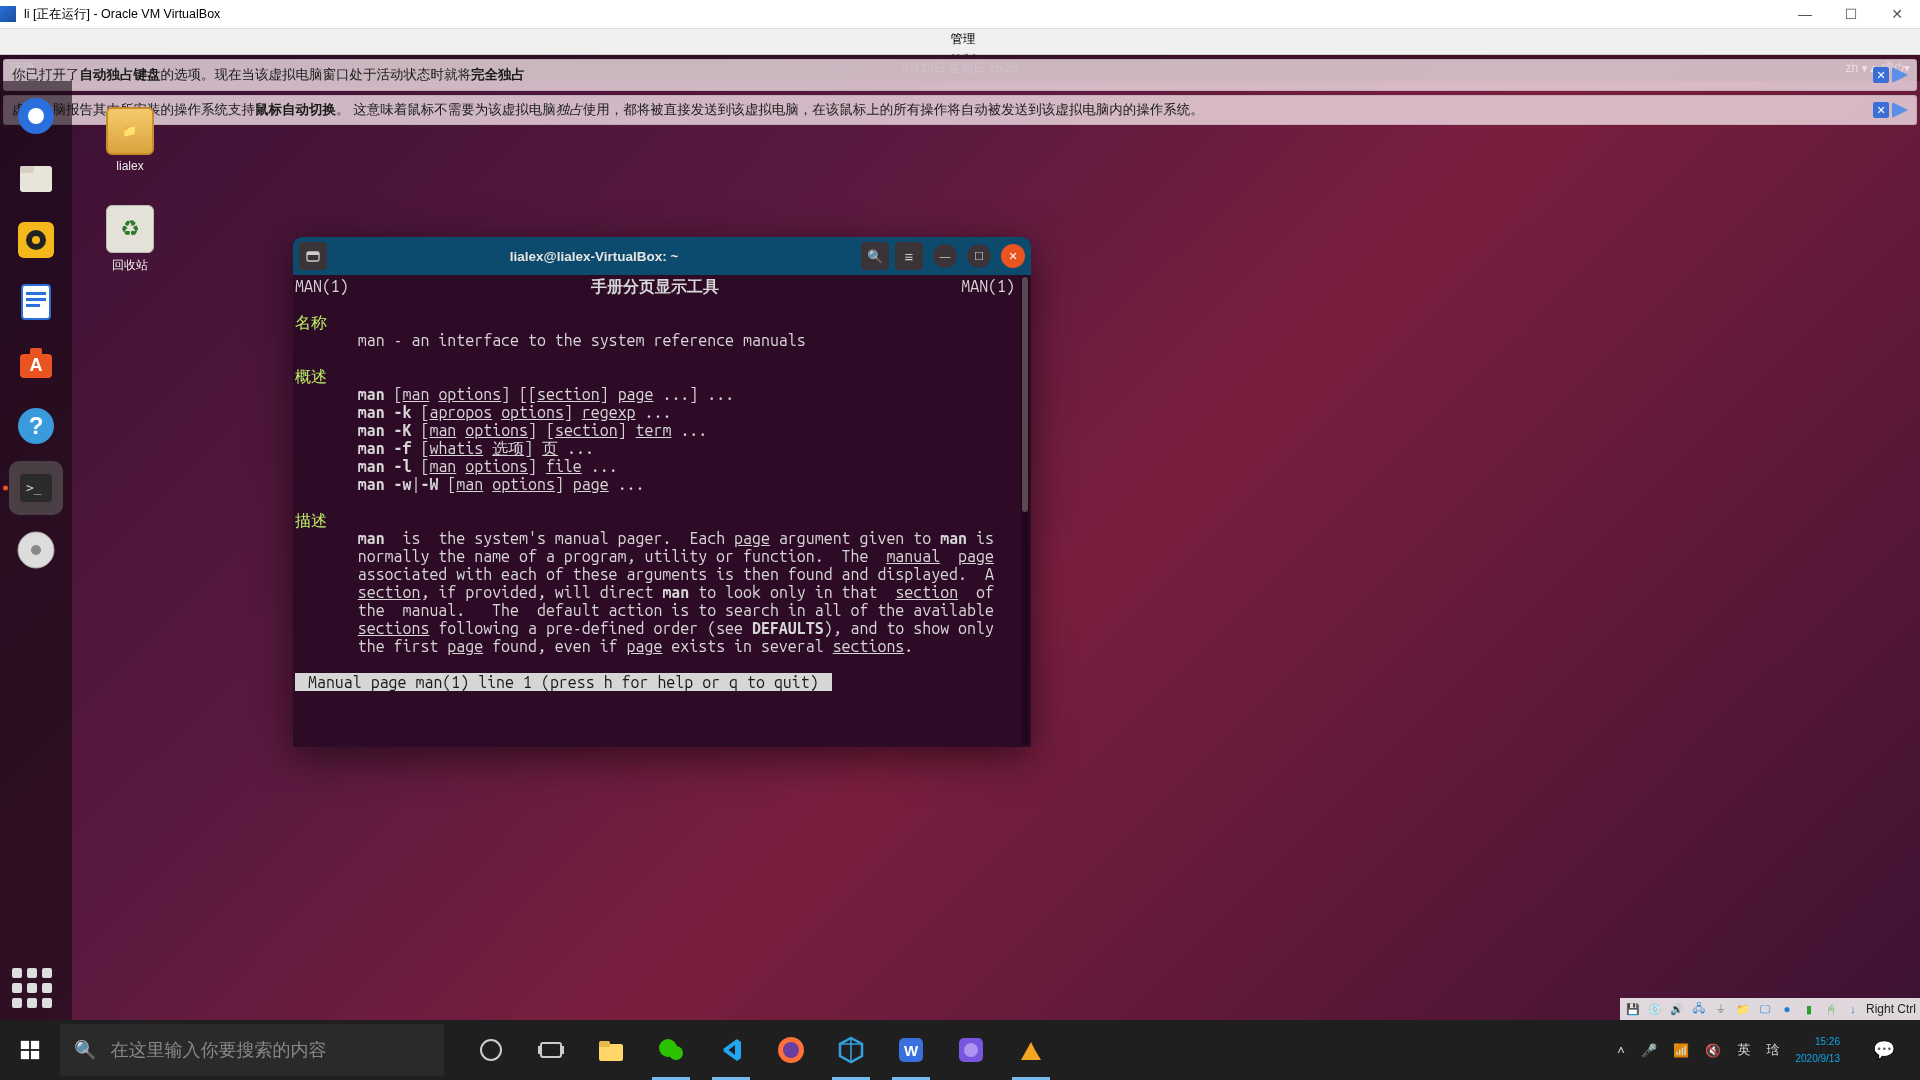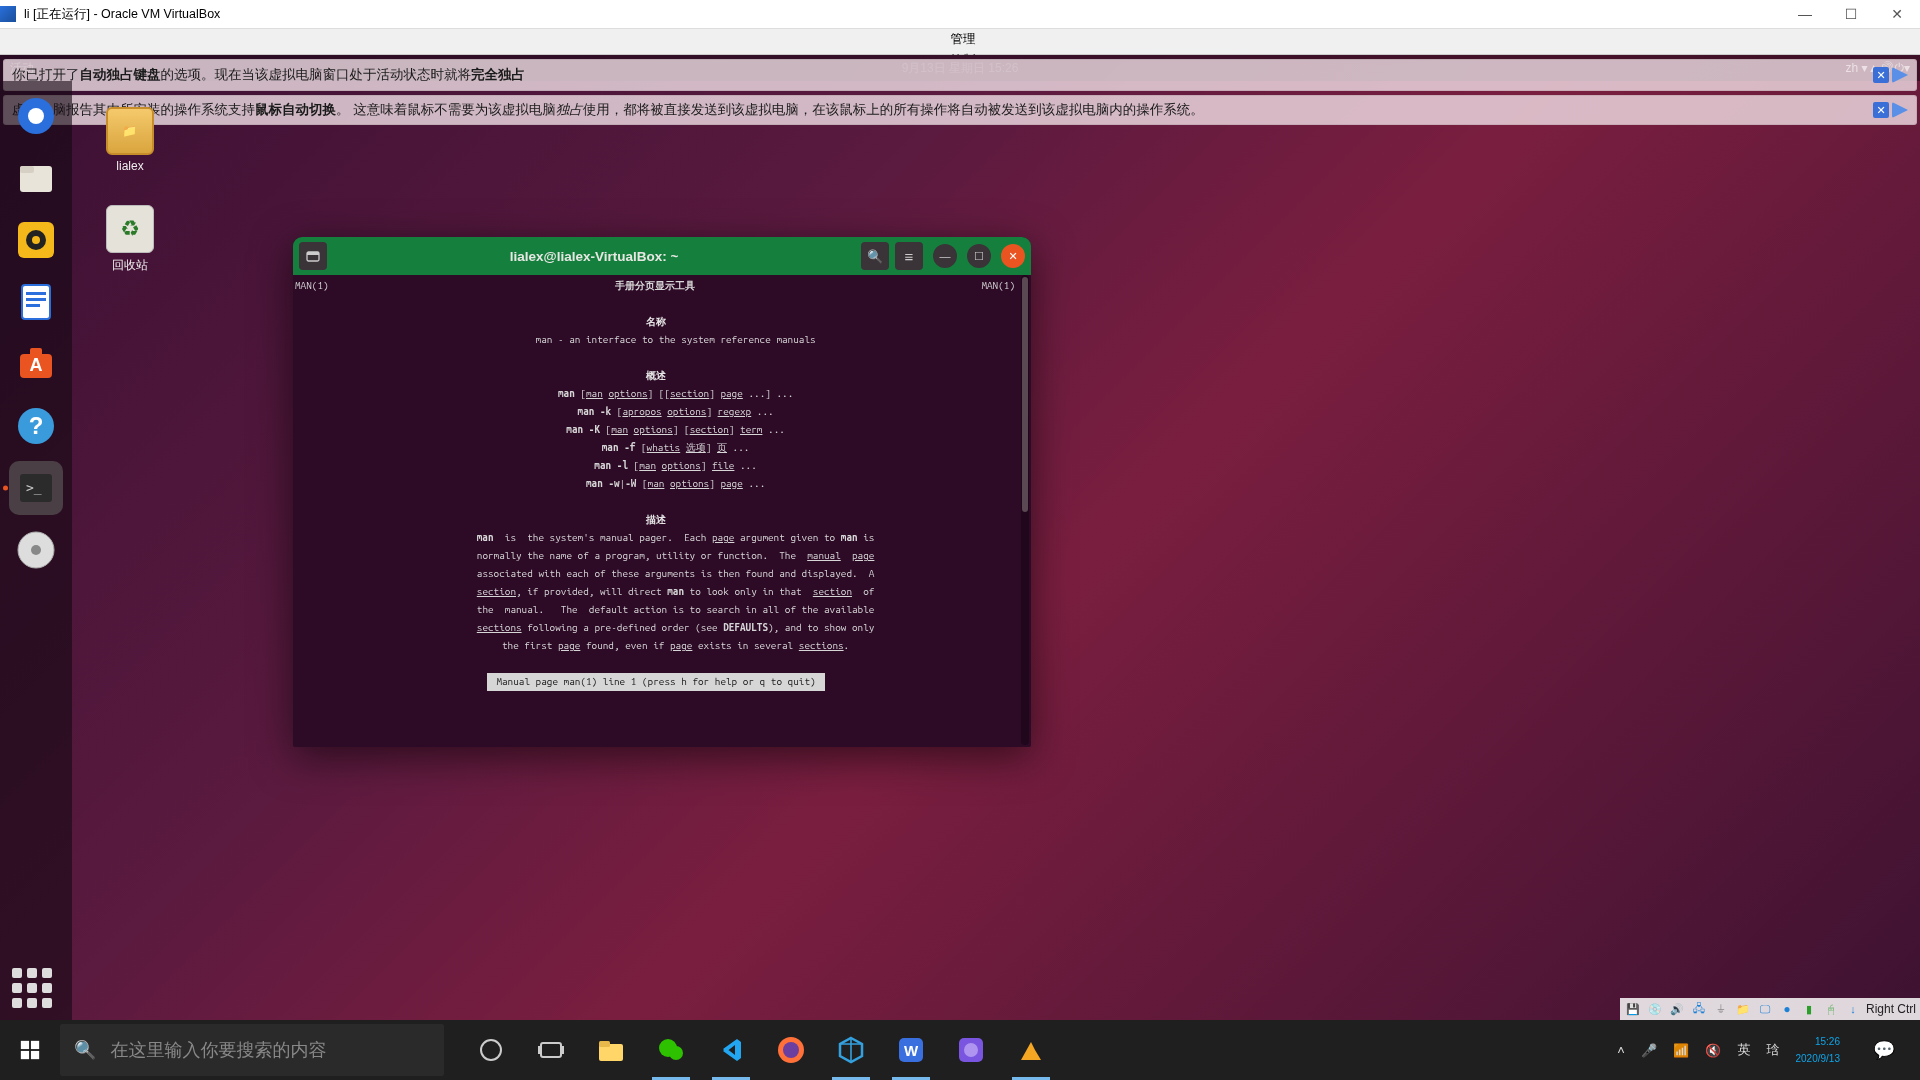--- a/index.html
+++ b/index.html
@@ -43,33 +43,33 @@
 
 .desktop-icon { position: absolute; width: 80px; text-align: center; color: #eee; font-size: 12px; }
 .desktop-icon .dbox { width: 48px; height: 48px; margin: 0 auto 4px; border-radius: 6px; display: flex; align-items: center; justify-content: center; }
 .desktop-home { top: 52px; left: 90px; }
 .desktop-home .dbox { background: linear-gradient(#f5c96b,#d9a53e); border: 2px solid #c78d2a; }
 .desktop-trash { top: 150px; left: 90px; }
 .desktop-trash .dbox { background: #e5e2da; border: 1px solid #bbb; }
 
 
 .term-window { position: absolute; left: 293px; top: 182px; width: 738px; height: 510px; background: #2d0a26; border-radius: 9px 9px 2px 2px; box-shadow: 0 10px 40px rgba(0,0,0,0.55); overflow: hidden; }
-.term-header { height: 38px; background: #15803d; display: flex; align-items: center; padding: 0 6px; gap: 6px; }
+.term-header { height: 38px; background: #0c4a6e; display: flex; align-items: center; padding: 0 6px; gap: 6px; }
 .term-header .hbtn { width: 28px; height: 28px; border-radius: 4px; background: #3a3337; display: flex; align-items: center; justify-content: center; }
 .term-header .title { flex: 1; text-align: center; color: #e8e6e3; font-size: 13.5px; font-weight: 600; }
 .term-header .search { width: 28px; height: 28px; border-radius: 4px; background: #3a3337; display: flex; align-items: center; justify-content: center; color: #ccc; font-size: 13px; }
 .term-header .menu { width: 28px; height: 28px; border-radius: 4px; background: #3a3337; display: flex; align-items: center; justify-content: center; color: #ccc; font-size: 15px; }
 .term-header .winbtn { width: 24px; height: 24px; border-radius: 50%; background: #3a3337; display: flex; align-items: center; justify-content: center; color: #ccc; font-size: 11px; margin-left: 4px; }
 .term-header .winbtn.orange { background: #e95420; color: #fff; }
-.term-body { position: absolute; top: 38px; left: 0; right: 12px; bottom: 0; padding: 2px 2px 2px 2px; font-family: "Ubuntu Mono","DejaVu Sans Mono",monospace; font-size: 10px; line-height: 18px; color: #d6d6d6; white-space: pre; overflow: hidden; text-align: center; }
+.term-body { position: absolute; top: 38px; left: 0; right: 12px; bottom: 0; padding: 2px 2px 2px 2px; font-family: "Ubuntu Mono","DejaVu Sans Mono",monospace; font-size: 16px; line-height: 18px; color: #d6d6d6; white-space: pre; overflow: hidden; }
 .term-scroll { position: absolute; top: 38px; right: 2px; bottom: 2px; width: 8px; background: #21071c; border-radius: 4px; }
 .term-scroll i { position: absolute; top: 2px; left: 1px; right: 1px; height: 50%; background: #5a4852; border-radius: 3px; }
 .term-body .hdr { display: flex; justify-content: space-between; padding-right: 2px; }
 .term-body .hdr .mid { font-weight: 700; }
-.term-body .sec { color: #e5e5e5; font-weight: 700; }
+.term-body .sec { color: #bef264; font-weight: 400; }
 .term-body .u { text-decoration: underline; }
 .term-body .b { font-weight: 700; }
 .term-body .status { background: #d6d6d6; color: #1a1a1a; display: inline-block; padding: 0 4px; }
 
 
 .vb-status { position: absolute; bottom: 0; right: 0; height: 22px; display: flex; align-items: center; gap: 4px; padding: 0 4px; background: rgba(250,250,250,0.85); font-size: 11px; }
 .vb-status .si { width: 18px; height: 16px; border-radius: 2px; display: inline-flex; align-items: center; justify-content: center; font-size: 11px; }
 .vb-status .txt { color: #222; font-size: 12px; }
 
 

